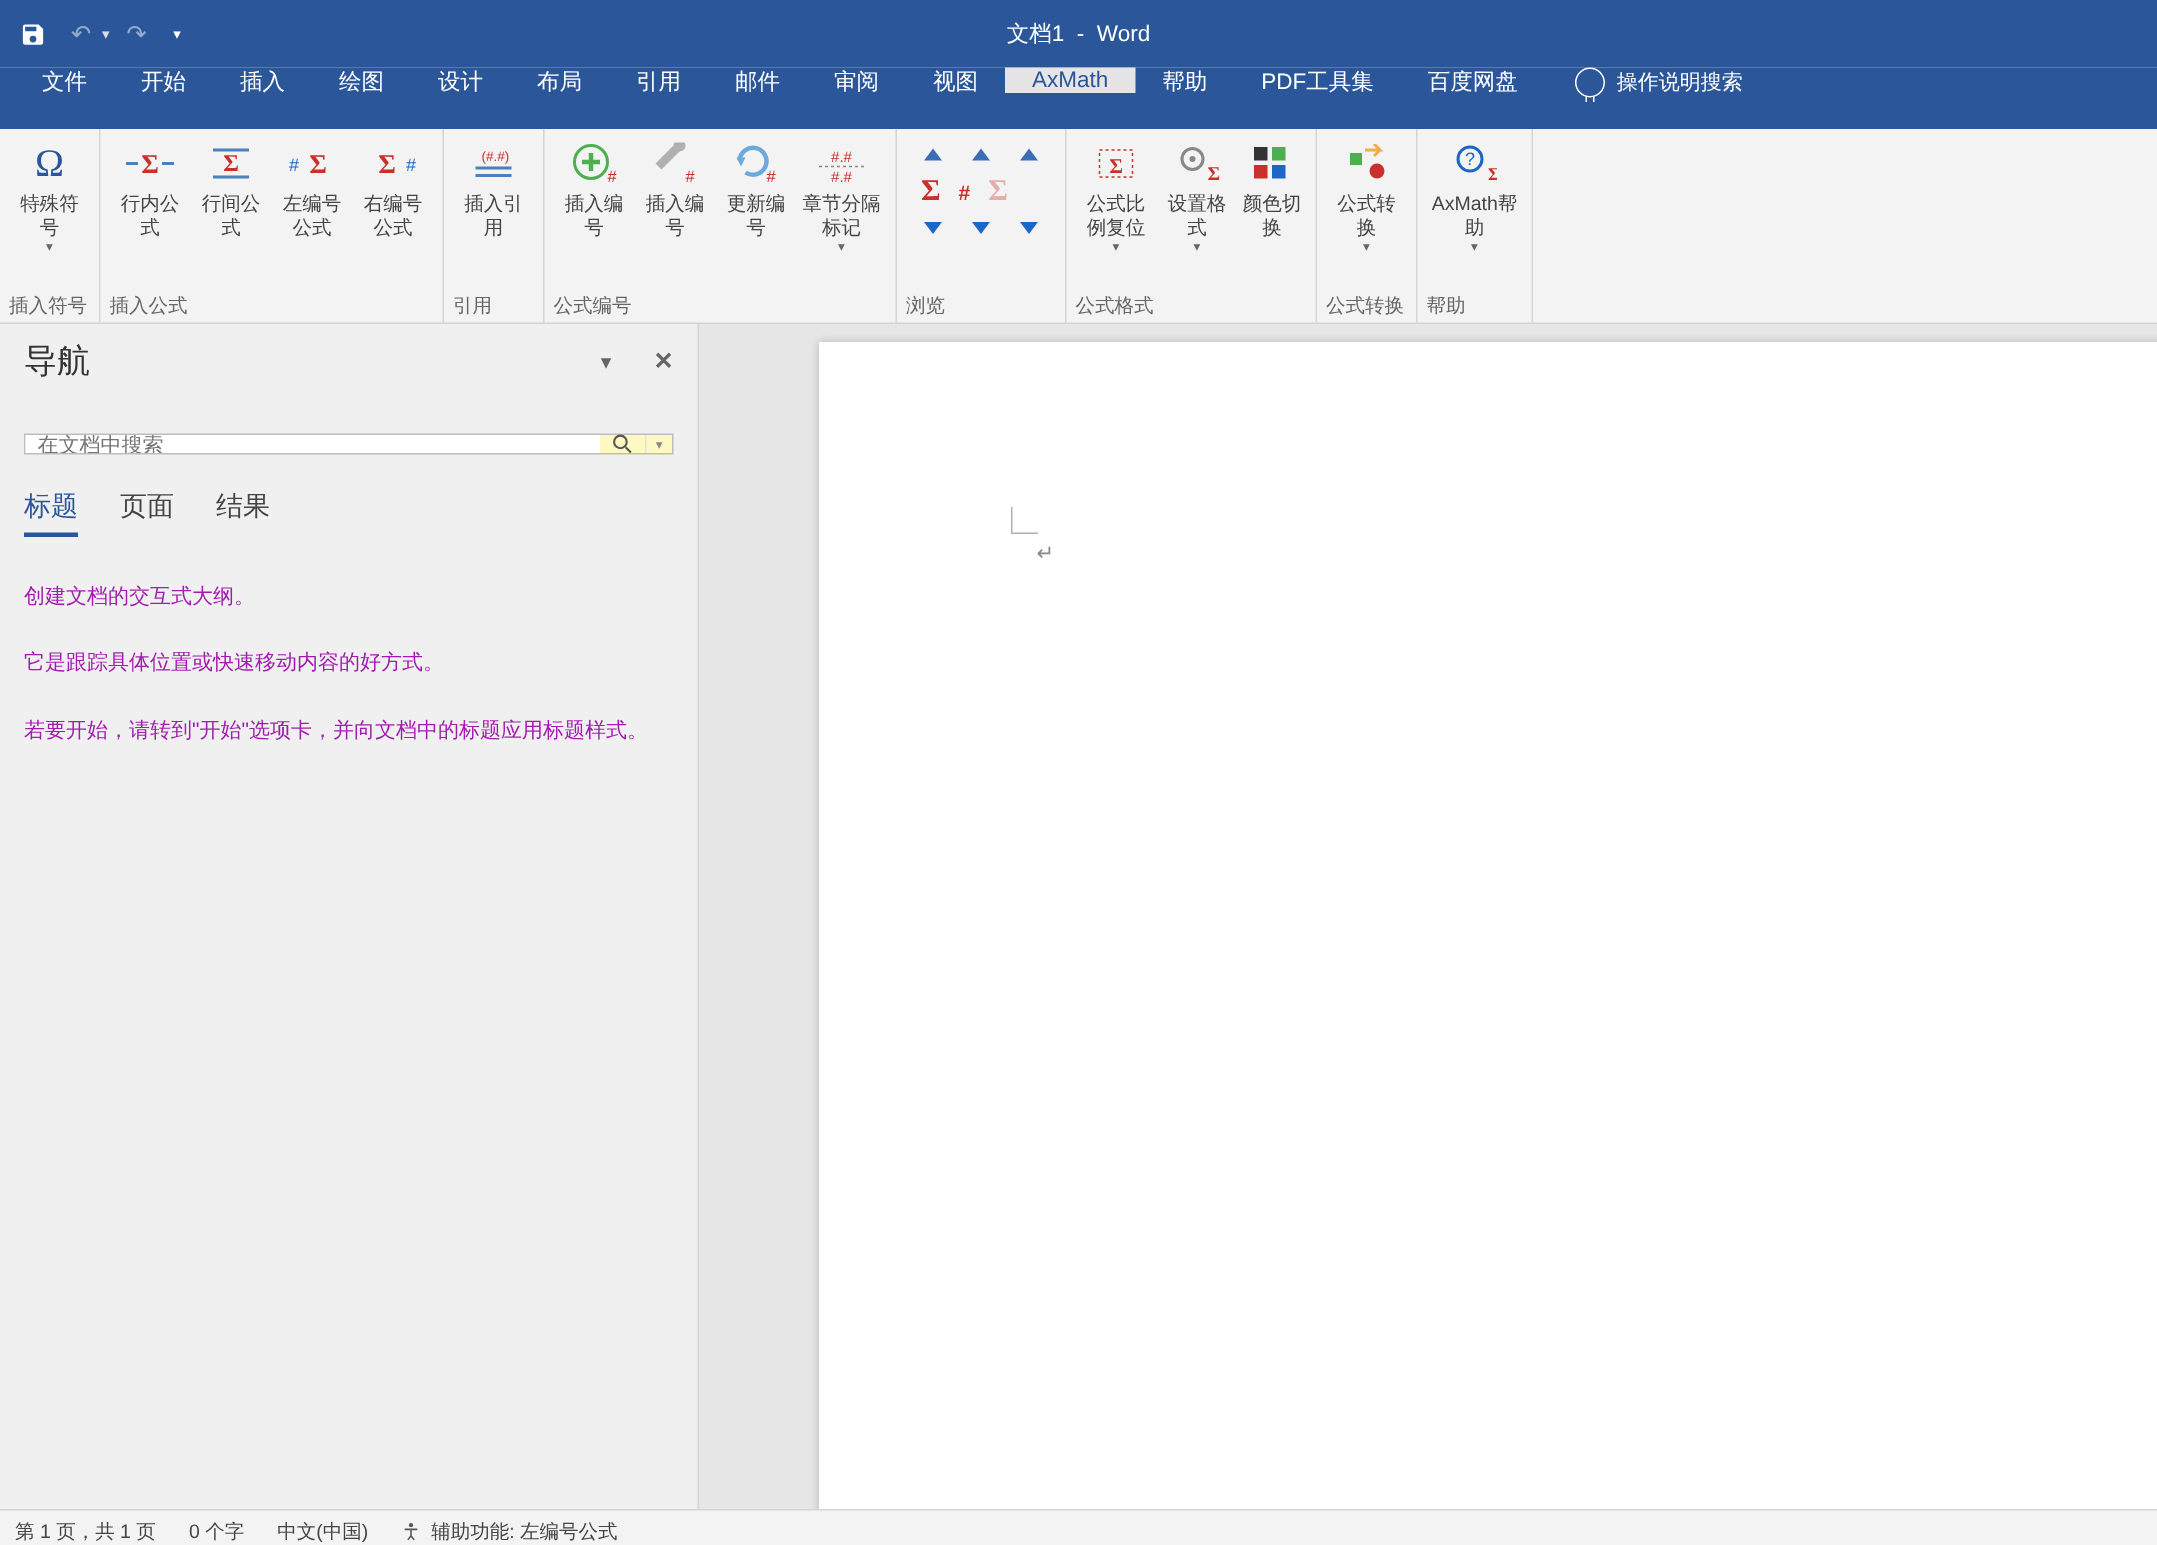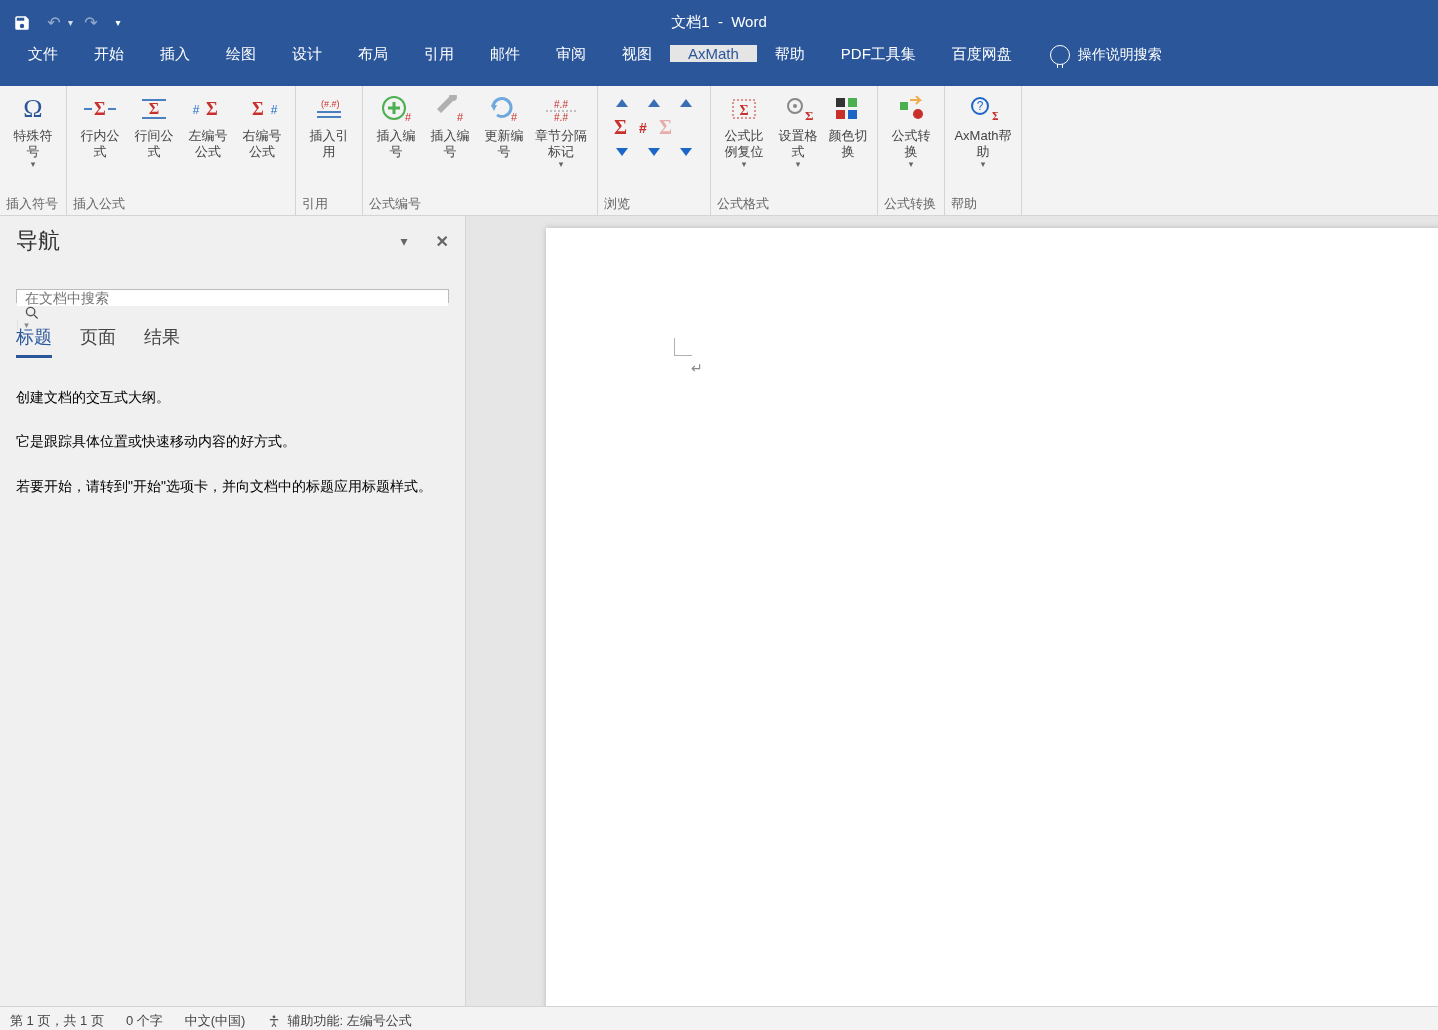--- a/index.html
+++ b/index.html
@@ -145,21 +145,20 @@
 }
 .nav-title { font-size: 22px; color: #333; }
 .nav-header-ctrls { display: flex; gap: 28px; align-items: center; }
 .nav-ctrl { color: #666; cursor: pointer; font-size: 14px; }
 .nav-search {
   display: flex;
   border: 1px solid #bcbcbc;
   background: #fef9c3;
   height: 14px;
   margin-bottom: 22px;
-  flex-direction: column;
 }
 .nav-search input {
   flex: 1;
   border: none;
   outline: none;
   padding: 0 8px;
   font-size: 14px;
   color: #888;
 }
 .nav-search-btn {
@@ -174,21 +173,21 @@
   width: 18px;
   display: flex;
   align-items: center;
   justify-content: center;
   cursor: pointer;
   border-left: 1px solid #e0e0e0;
 }
 .nav-tabs { display: flex; gap: 28px; margin-bottom: 28px; }
 .nav-tab { font-size: 18px; color: #444; cursor: pointer; padding-bottom: 6px; }
 .nav-tab.active { color: #2b579a; border-bottom: 3px solid #2b579a; }
-.nav-content p { color: #000000; font-size: 14px; line-height: 1.6; margin-bottom: 22px; }
+.nav-content p { color: #a21caf; font-size: 14px; line-height: 1.6; margin-bottom: 22px; }
 .doc-area {
   flex: 1;
   background: #e6e6e6;
   overflow: auto;
   padding-top: 12px;
   padding-left: 80px;
   position: relative;
 }
 .page {
   width: 900px;

